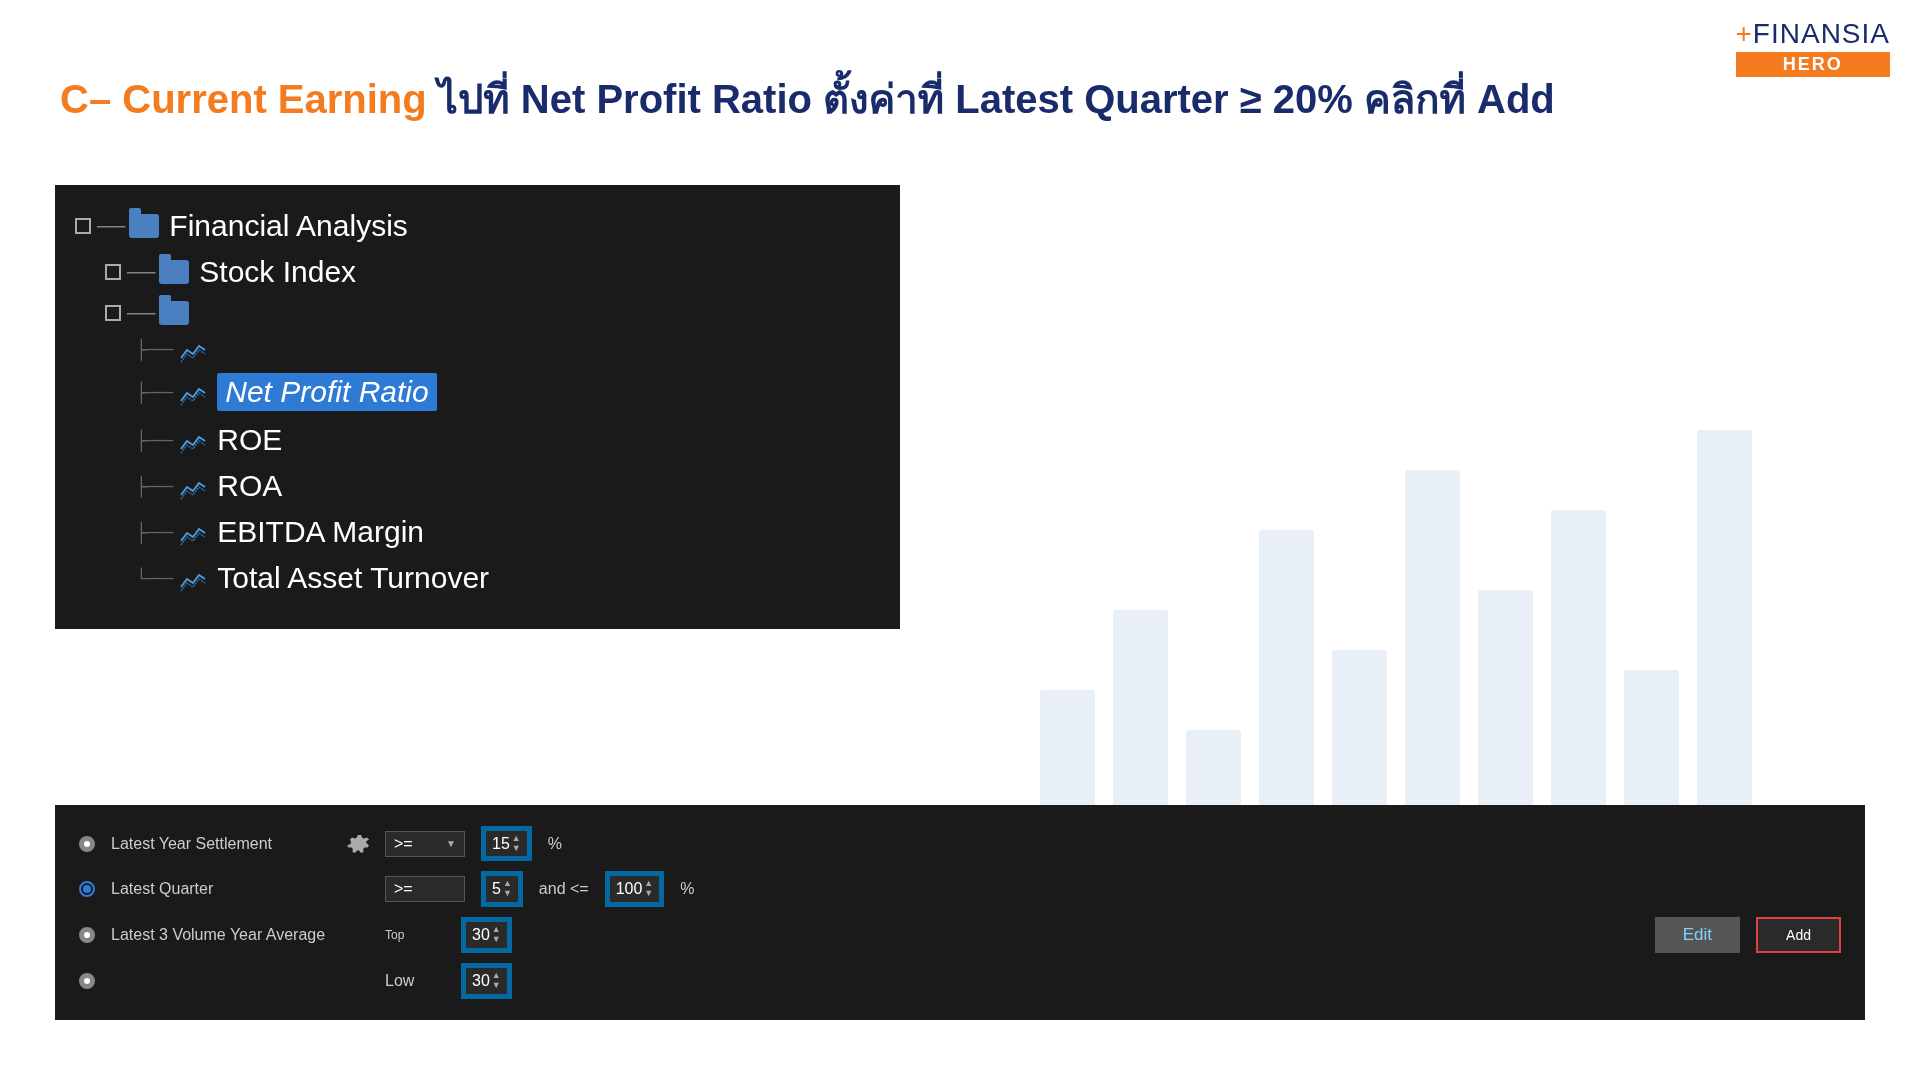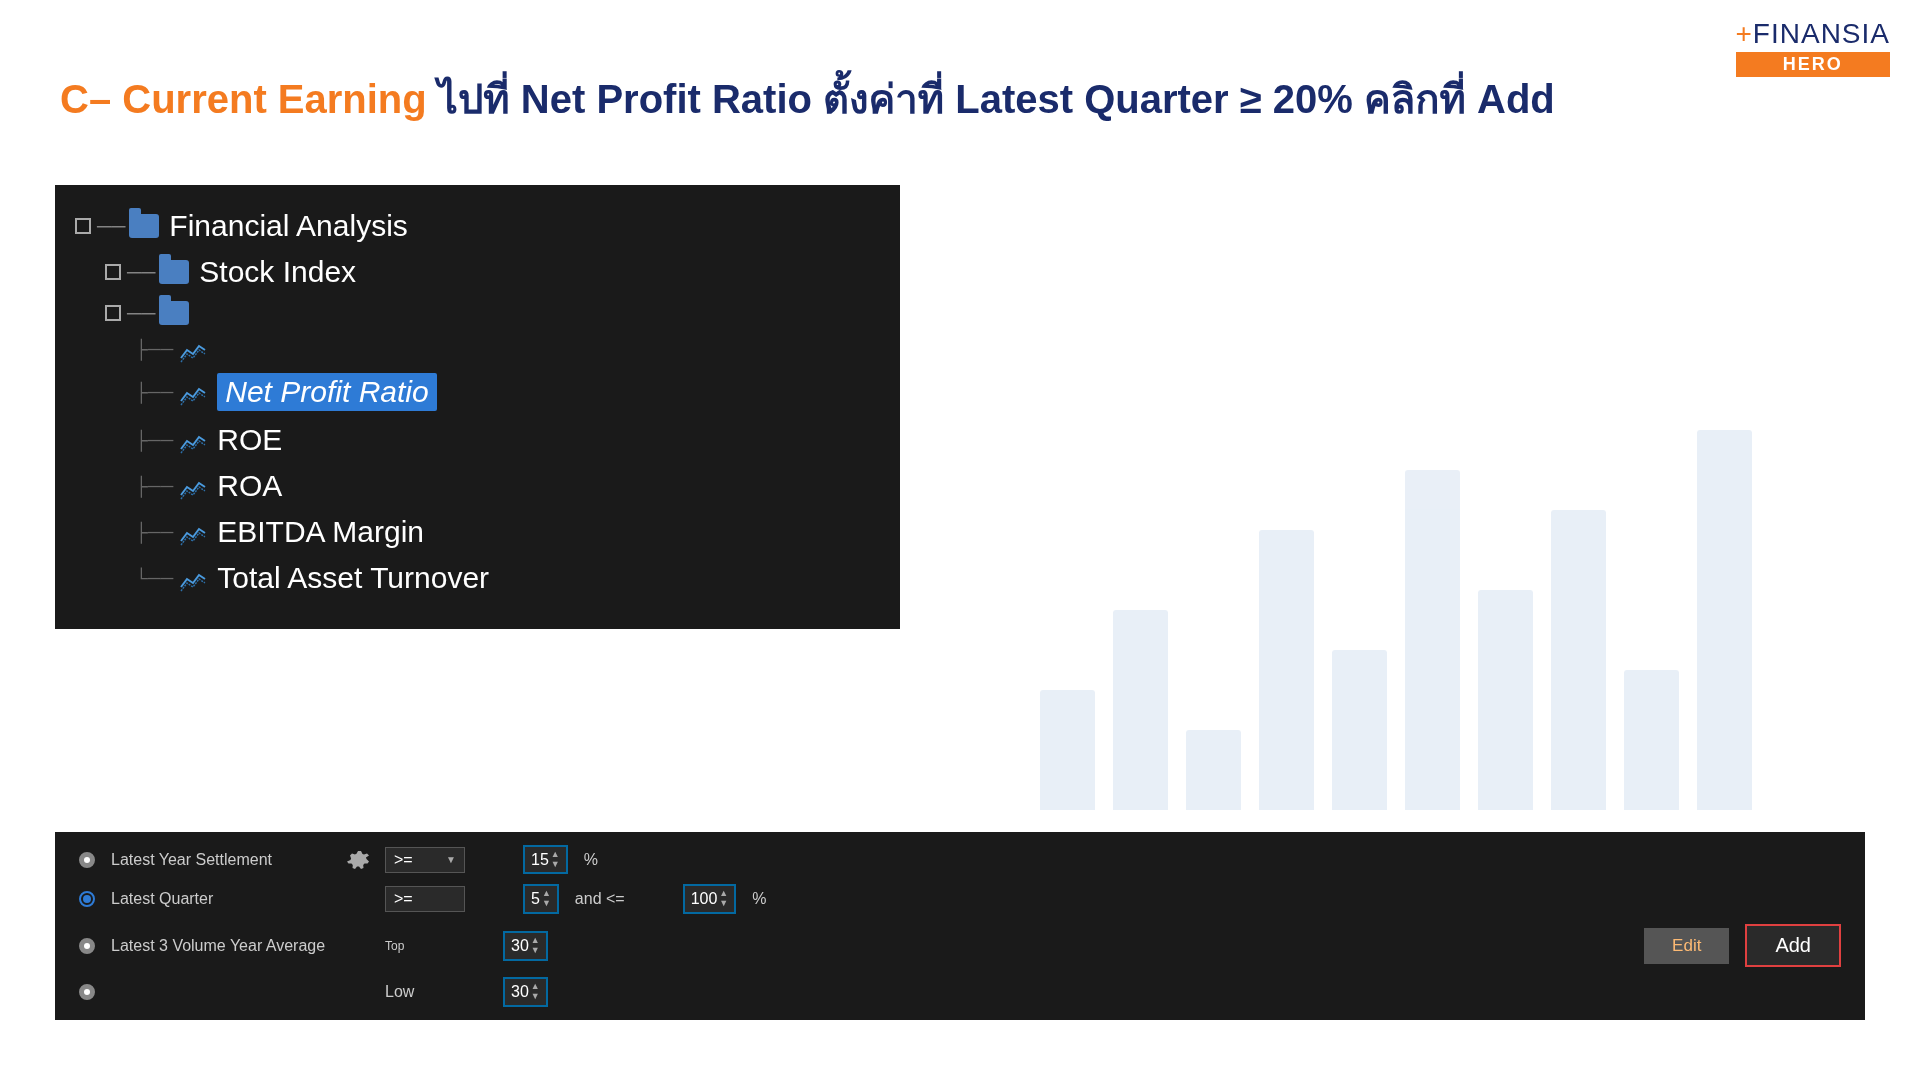--- a/index.html
+++ b/index.html
@@ -145,21 +145,21 @@
       font-style: italic;
     }
 
     
     .control-panel {
       position: absolute;
       bottom: 60px;
       left: 55px;
       right: 55px;
       background: #1a1a1a;
-      padding: 8px 24px;
+      padding: 16px 24px;
       color: white;
       font-size: 17px;
     }
 
     .control-row {
       display: flex;
       align-items: center;
       padding: 5px 0;
       gap: 16px;
     }
@@ -246,44 +246,43 @@
 
     .and-lte {
       color: #ccc;
       font-size: 16px;
     }
 
     .spacer { flex: 1; }
 
     .btn-edit {
       background: #555;
-      color: #fdba74;
+      color: #7dd3fc;
       border: none;
       padding: 8px 28px;
       font-size: 17px;
       cursor: pointer;
     }
     .btn-add {
       background: #2a2a2a;
       color: white;
       border: 2px solid #e04040;
       padding: 8px 28px;
-      font-size: 20px;
+      font-size: 14px;
       cursor: pointer;
     }
 
     .input-box {
       background: #2a2a2a;
-      border: 2px solid #0369a1;
+      border: 5px solid #0369a1;
       color: white;
       padding: 3px 6px;
       font-size: 16px;
       display: inline-flex;
       align-items: center;
-      margin-left: 42px;
     }
   </style>
 </head>
 <body>
 
 <div class="logo-area">
   <div class="logo-finansia">
     <span class="plus">+</span><span>FINANSIA</span>
   </div>
   <div class="logo-hero">HERO</div>

